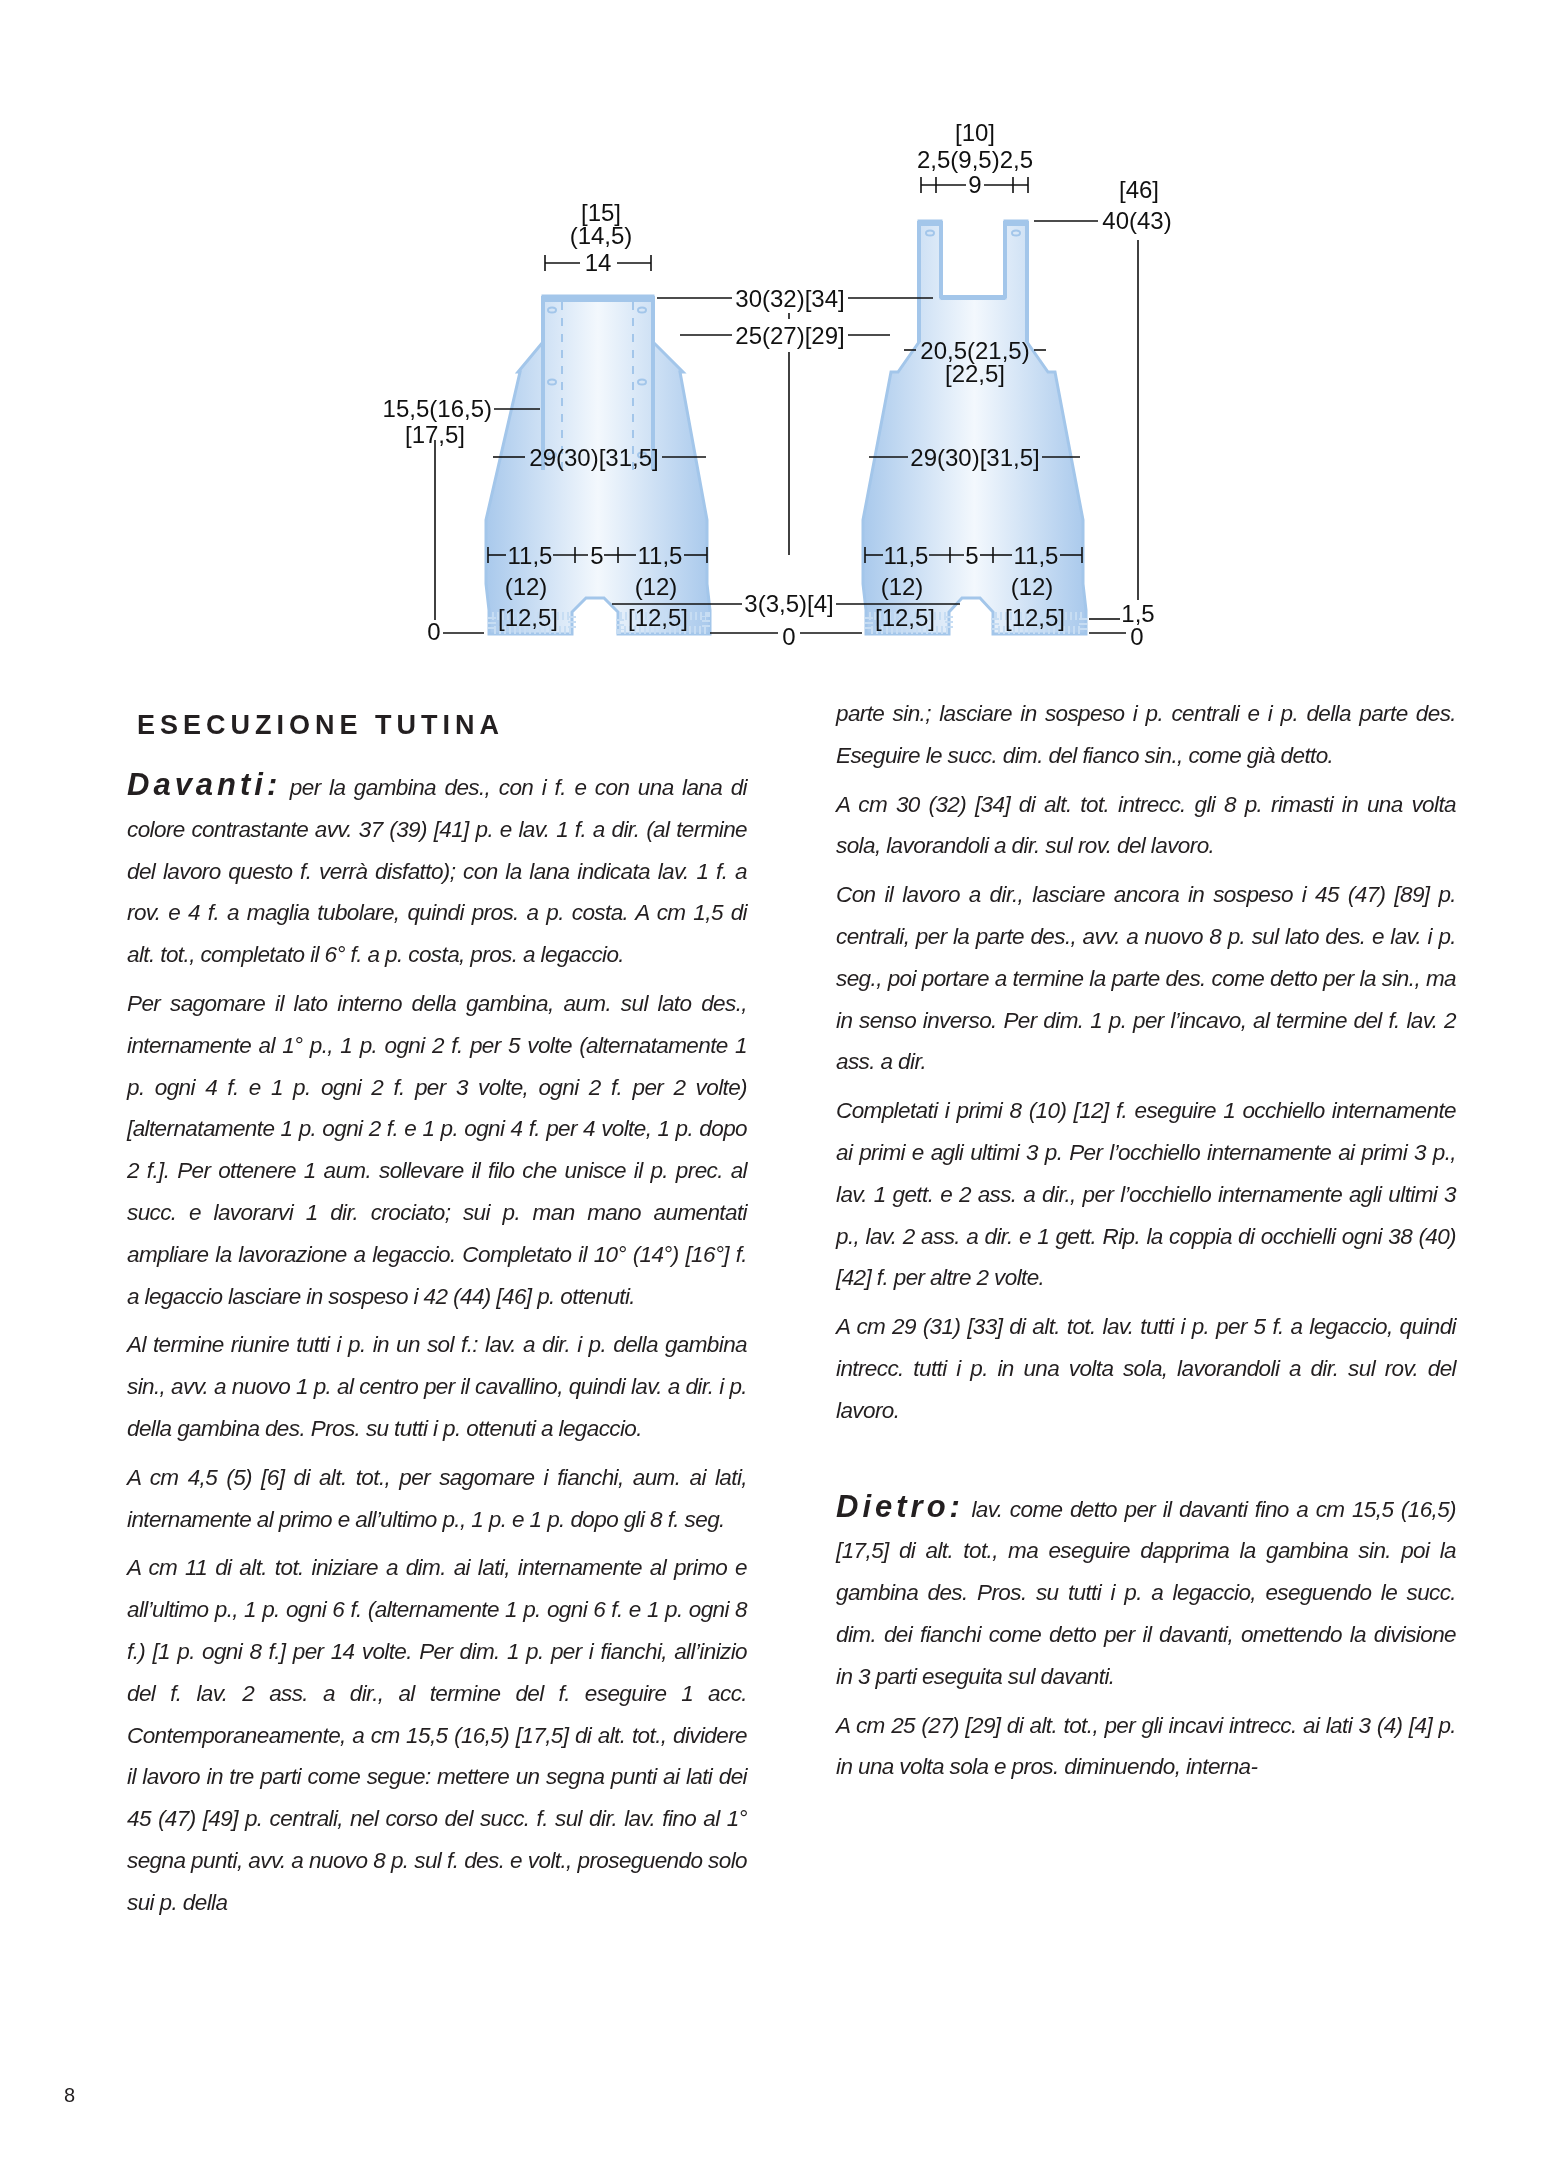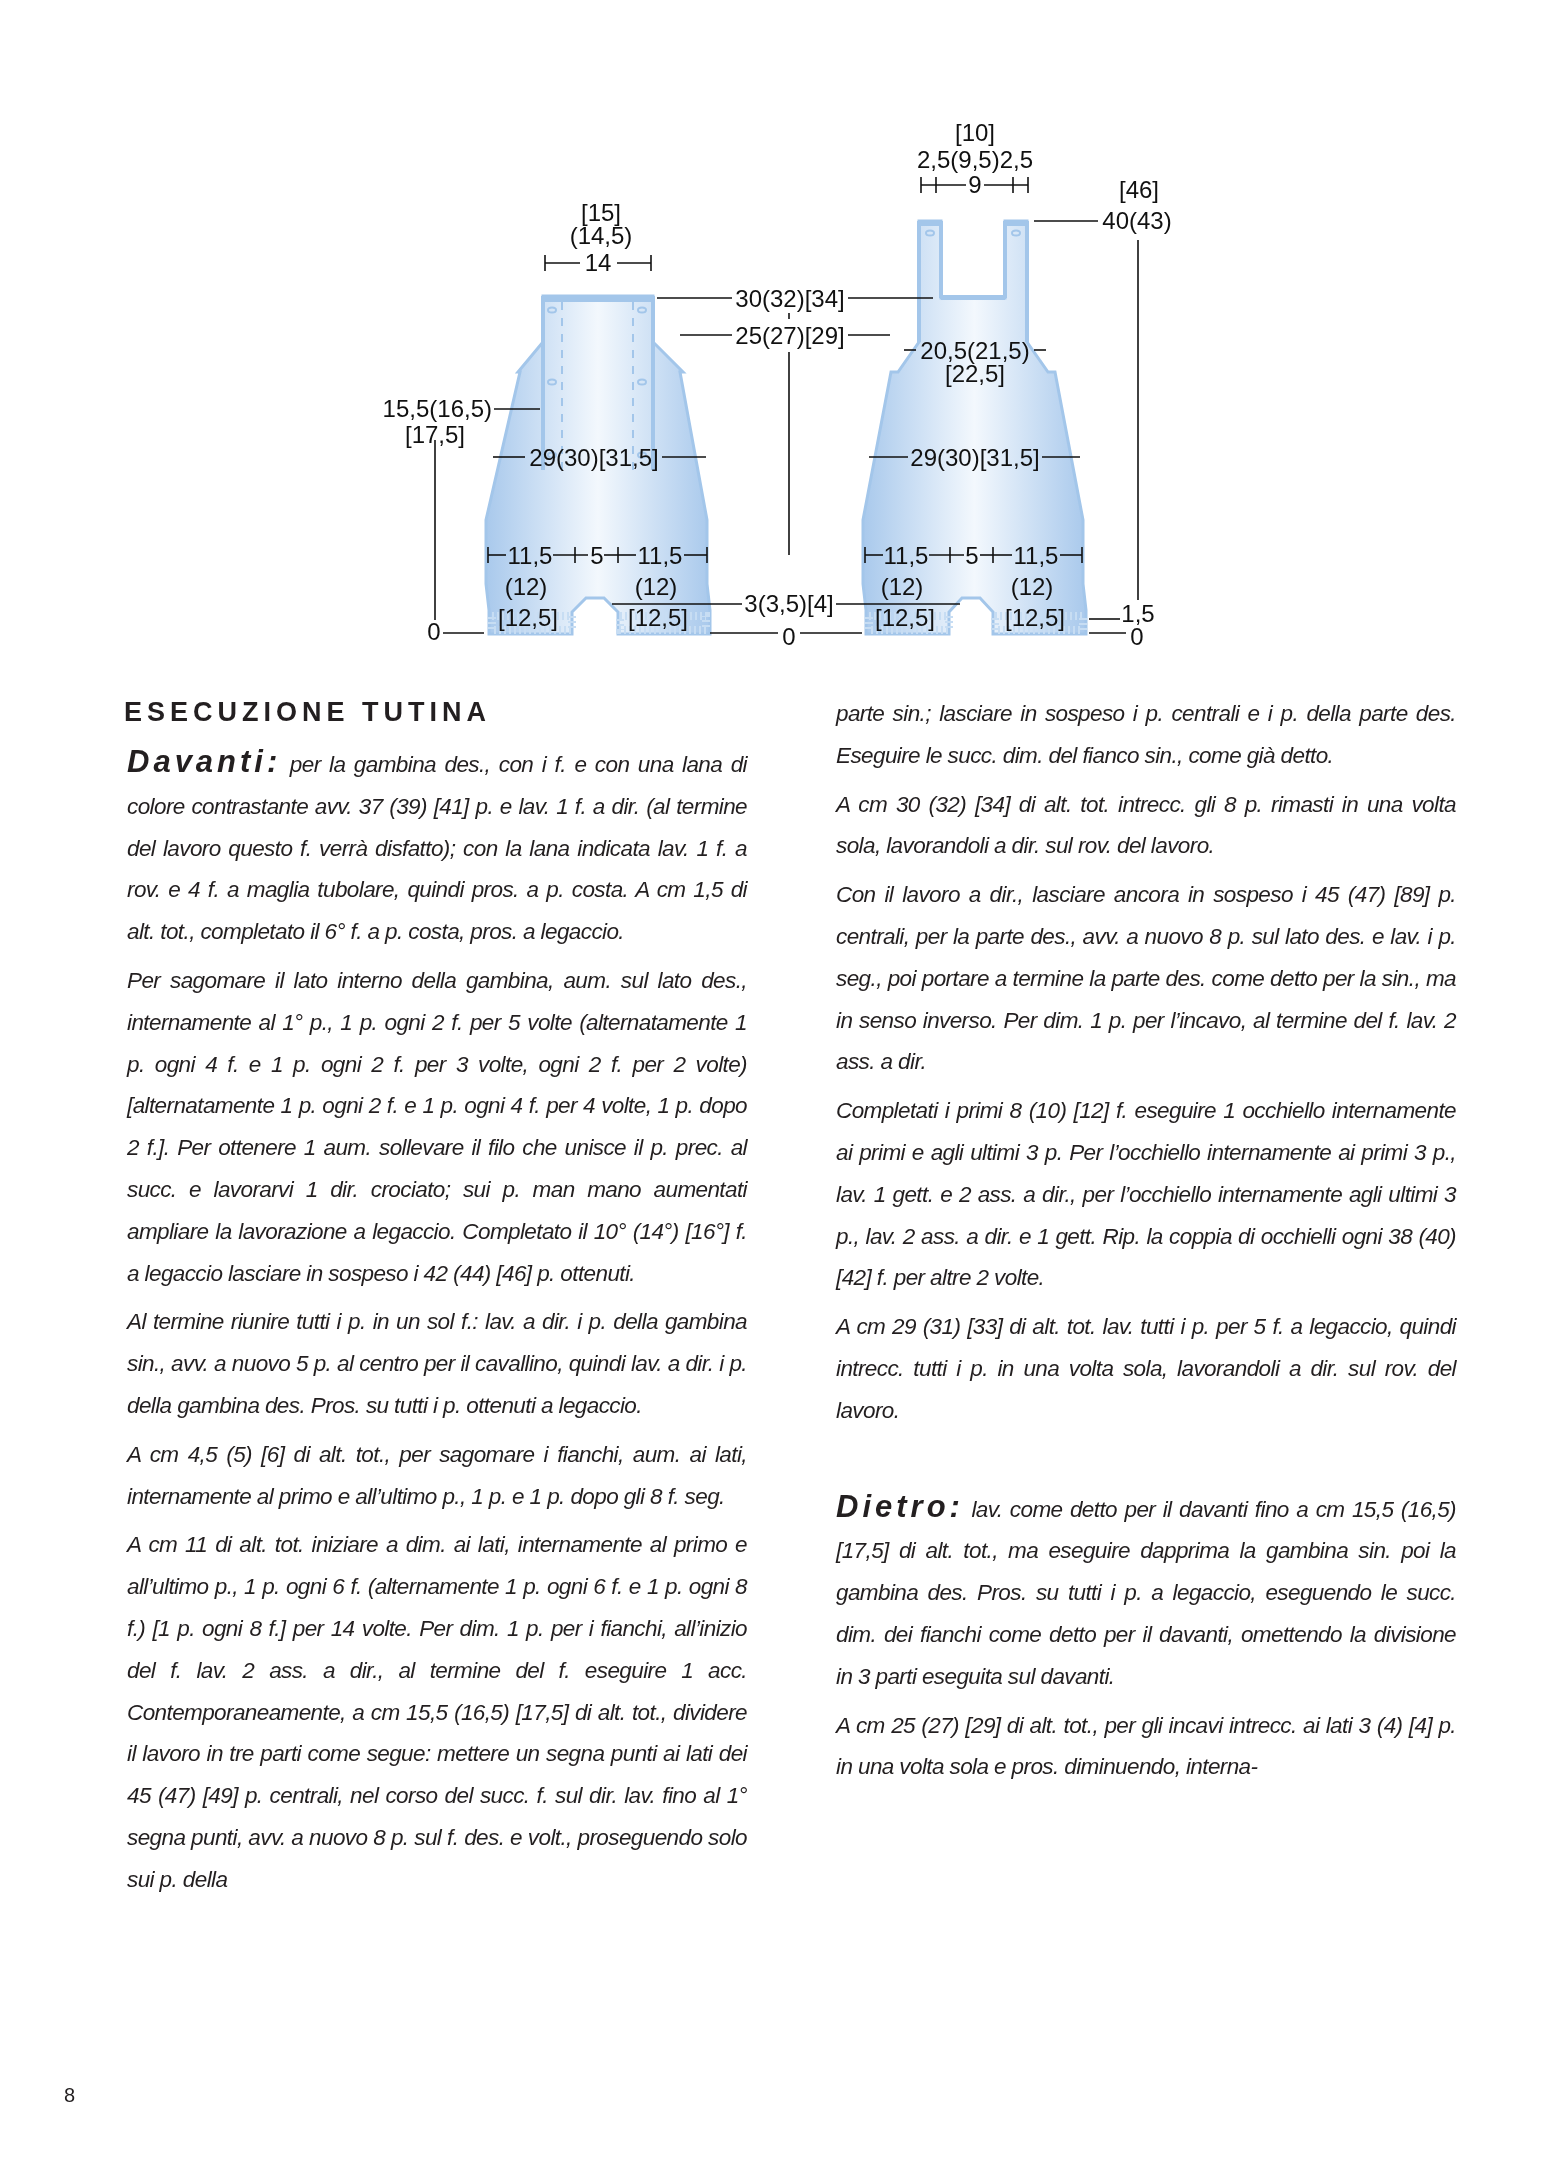--- a/index.html
+++ b/index.html
@@ -5,21 +5,21 @@
   html, body { margin:0; padding:0; background:#ffffff; }
   body { width:1551px; height:2171px; position:relative; overflow:hidden;
          font-family:"DejaVu Sans Condensed","DejaVu Sans", sans-serif; color:#231f20; }
   #diagram { position:absolute; left:0; top:0; width:1551px; height:660px; }
   #diagram text { font-family:"Liberation Sans", sans-serif; font-size:24px; fill:#111; }
   .col { position:absolute; top:686px; width:634px; font-size:22.5px; line-height:41.8px;
          letter-spacing:-0.6px; font-family:"Liberation Sans", sans-serif; font-stretch:condensed; }
   .col-left { left:120px; }
   .col-right { left:829px; }
   .col p { margin:7px; text-align:justify; text-align-last:left;font-style:italic; }
-  .heading { font-weight:bold; font-size:27px; letter-spacing:5px; line-height:44px; margin:4px; }
+  .heading { font-weight:bold; font-size:27px; letter-spacing:5px; line-height:44px; margin:17px; }
   .lead { font-weight:bold; font-size:31px; letter-spacing:4px; }
   .gap { height:40px; }
   .page-number { position:absolute; left:64px; top:2084px; font-size:20px;
                  font-family:"Liberation Sans", sans-serif; }
 </style>
 </head>
 <body>
 
 <svg id="diagram" viewBox="0 0 1551 660">
   <defs>
@@ -170,21 +170,21 @@
     <text x="1032" y="595" text-anchor="middle">(12)</text>
     <text x="905" y="626" text-anchor="middle">[12,5]</text>
     <text x="1035" y="626" text-anchor="middle">[12,5]</text>
   </g>
 </svg>
 
 <div class="col col-left">
   <h2 class="heading">ESECUZIONE TUTINA</h2>
   <p><span class="lead">Davanti:</span> <span>per la gambina des., con i f. e con una lana di colore contrastante avv. 37 (39) [41] p. e lav. 1 f. a dir. (al termine del lavoro questo f. verrà disfatto); con la lana indicata lav. 1 f. a rov. e 4 f. a maglia tubolare, quindi pros. a p. costa. A cm 1,5 di alt. tot., completato il 6° f. a p. costa, pros. a legaccio.</span></p>
   <p>Per sagomare il lato interno della gambina, aum. sul lato des., internamente al 1° p., 1 p. ogni 2 f. per 5 volte (alternatamente 1 p. ogni 4 f. e 1 p. ogni 2 f. per 3 volte, ogni 2 f. per 2 volte) [alternatamente 1 p. ogni 2 f. e 1 p. ogni 4 f. per 4 volte, 1 p. dopo 2 f.]. Per ottenere 1 aum. sollevare il filo che unisce il p. prec. al succ. e lavorarvi 1 dir. crociato; sui p. man mano aumentati ampliare la lavorazione a legaccio. Completato il 10° (14°) [16°] f. a legaccio lasciare in sospeso i 42 (44) [46] p. ottenuti.</p>
-  <p>Al termine riunire tutti i p. in un sol f.: lav. a dir. i p. della gambina sin., avv. a nuovo 5 p. al centro per il cavallino, quindi lav. a dir. i p. della gambina des. Pros. su tutti i p. ottenuti a legaccio.</p>
+  <p>Al termine riunire tutti i p. in un sol f.: lav. a dir. i p. della gambina sin., avv. a nuovo 1 p. al centro per il cavallino, quindi lav. a dir. i p. della gambina des. Pros. su tutti i p. ottenuti a legaccio.</p>
   <p>A cm 4,5 (5) [6] di alt. tot., per sagomare i fianchi, aum. ai lati, internamente al primo e all’ultimo p., 1 p. e 1 p. dopo gli 8 f. seg.</p>
   <p>A cm 11 di alt. tot. iniziare a dim. ai lati, internamente al primo e all’ultimo p., 1 p. ogni 6 f. (alternamente 1 p. ogni 6 f. e 1 p. ogni 8 f.) [1 p. ogni 8 f.] per 14 volte. Per dim. 1 p. per i fianchi, all’inizio del f. lav. 2 ass. a dir., al termine del f. eseguire 1 acc. Contemporaneamente, a cm 15,5 (16,5) [17,5] di alt. tot., dividere il lavoro in tre parti come segue: mettere un segna punti ai lati dei 45 (47) [49] p. centrali, nel corso del succ. f. sul dir. lav. fino al 1° segna punti, avv. a nuovo 8 p. sul f. des. e volt., proseguendo solo sui p. della</p>
 </div>
 
 <div class="col col-right">
   <p>parte sin.; lasciare in sospeso i p. centrali e i p. della parte des. Eseguire le succ. dim. del fianco sin., come già detto.</p>
   <p>A cm 30 (32) [34] di alt. tot. intrecc. gli 8 p. rimasti in una volta sola, lavorandoli a dir. sul rov. del lavoro.</p>
   <p>Con il lavoro a dir., lasciare ancora in sospeso i 45 (47) [89] p. centrali, per la parte des., avv. a nuovo 8 p. sul lato des. e lav. i p. seg., poi portare a termine la parte des. come detto per la sin., ma in senso inverso. Per dim. 1 p. per l’incavo, al termine del f. lav. 2 ass. a dir.</p>
   <p>Completati i primi 8 (10) [12] f. eseguire 1 occhiello internamente ai primi e agli ultimi 3 p. Per l’occhiello internamente ai primi 3 p., lav. 1 gett. e 2 ass. a dir., per l’occhiello internamente agli ultimi 3 p., lav. 2 ass. a dir. e 1 gett. Rip. la coppia di occhielli ogni 38 (40) [42] f. per altre 2 volte.</p>
   <p>A cm 29 (31) [33] di alt. tot. lav. tutti i p. per 5 f. a legaccio, quindi intrecc. tutti i p. in una volta sola, lavorandoli a dir. sul rov. del lavoro.</p>

